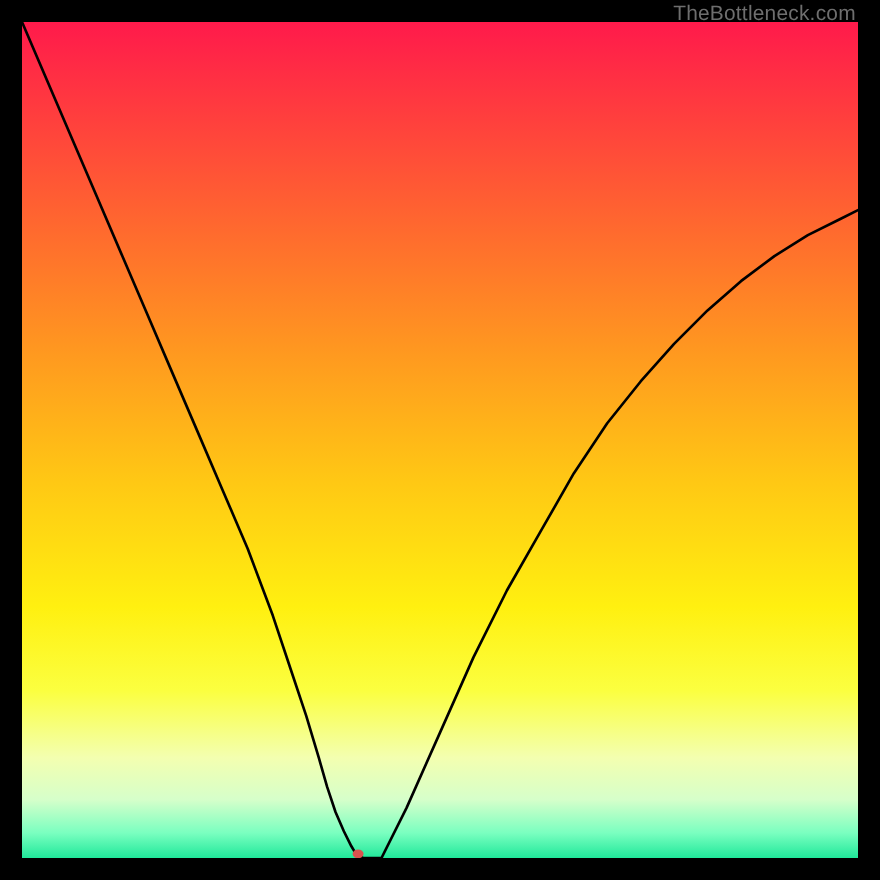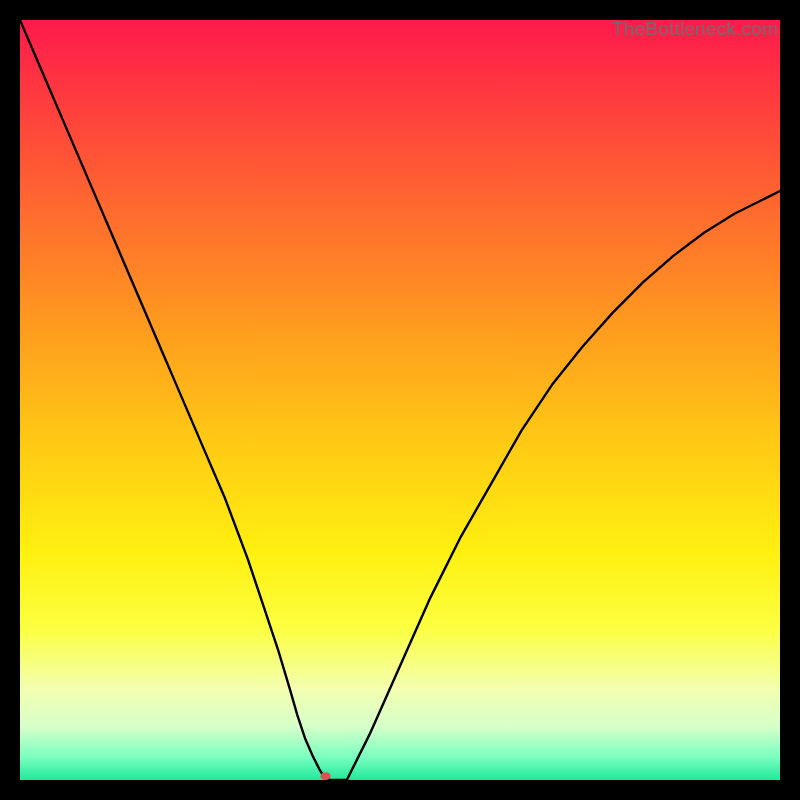--- a/index.html
+++ b/index.html
@@ -15,21 +15,21 @@
   }
   .plot-area {
     position: absolute;
     left: 0;
     top: 0;
     width: 760px;
     height: 760px;
   }
   .watermark {
     position: absolute;
-    top: 18px;
+    top: 2px;
     right: 22px;
     color: #6e6e6e;
     font-size: 19px;
     font-weight: 500;
     letter-spacing: 0.2px;
   }
   svg { display: block; }
 </style>
 </head>
 <body>

